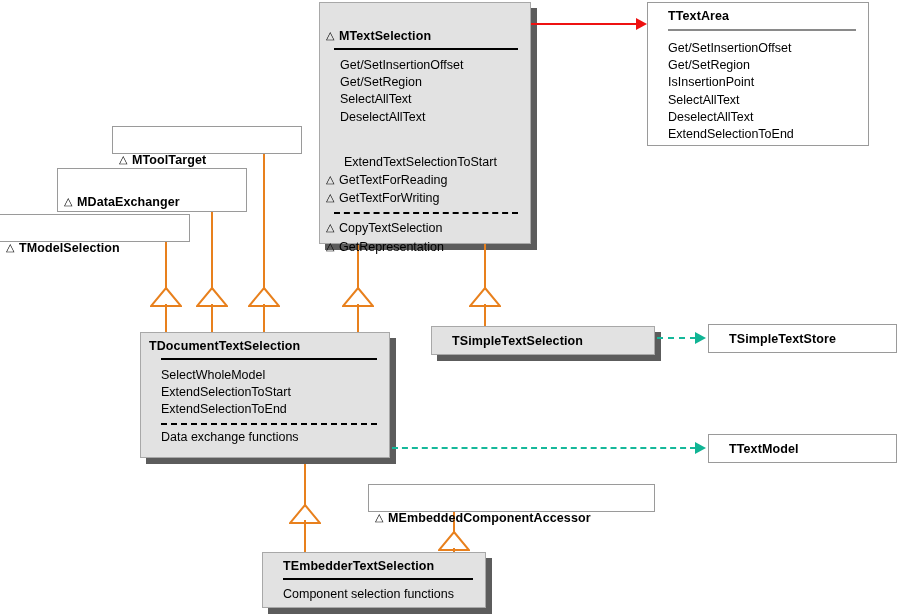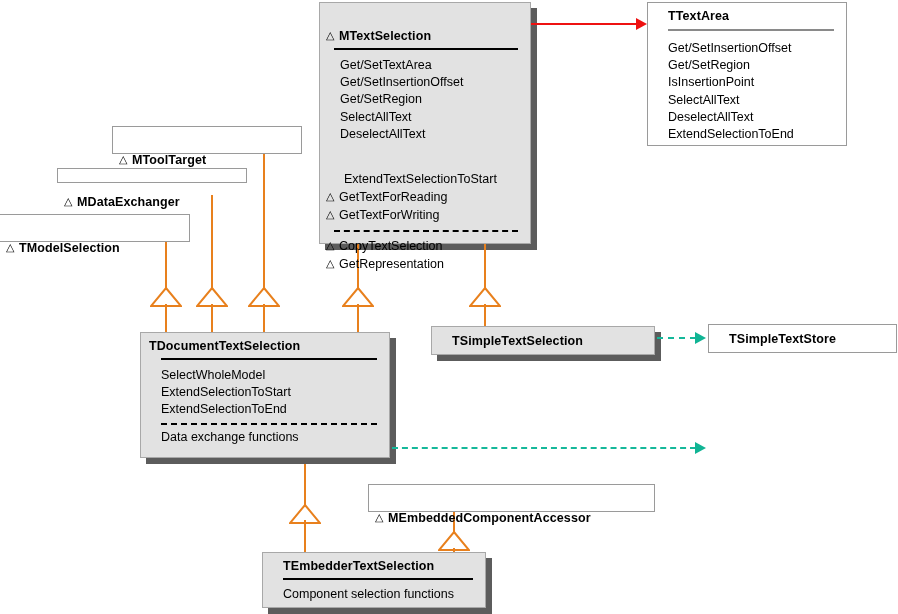--- a/index.html
+++ b/index.html
@@ -177,21 +177,20 @@
   <div class="hline-teal" style="left:392px; top:447px; width:304px;"></div>
   <div class="arrowhead-teal" style="left:695px; top:442px;"></div>
 
   <div class="shadow" style="left:325px; top:8px; width:212px; height:242px;"></div>
   <div class="cbox gray" style="left:319px; top:2px; width:212px; height:242px;">
     <div class="cb-title hasmark">
       <span class="marker">△</span><span>MTextSelection</span>
     </div>
     <div class="titlerule"></div>
     <div class="memberlist">
-      <div class="member" style="padding-left:20px;">Get/SetTextArea</div>
       <div class="member" style="padding-left:20px;">Get/SetInsertionOffset</div>
       <div class="member" style="padding-left:20px;">Get/SetRegion</div>
       <div class="member" style="padding-left:20px;">SelectAllText</div>
       <div class="member" style="padding-left:20px;">DeselectAllText</div>
       <div class="member" style="padding-left:24px;margin-top:28px;">ExtendTextSelectionToStart</div>
       <div class="member hasmark">
         <span class="marker">△</span><span>GetTextForReading</span>
       </div>
       <div class="member hasmark">
         <span class="marker">△</span><span>GetTextForWriting</span>
@@ -199,40 +198,40 @@
       <div class="dashrule"></div>
       <div class="member hasmark">
         <span class="marker">△</span><span>CopyTextSelection</span>
       </div>
       <div class="member hasmark">
         <span class="marker">△</span><span>GetRepresentation</span>
       </div>
     </div>
   </div>
 
-  <div class="cbox" style="left:647px; top:2px; width:200px; height:144px;">
+  <div class="cbox" style="left:647px; top:2px; width:222px; height:144px;">
     <div class="cb-title" style="padding-left:20px;">TTextArea</div>
     <div class="titlerule thin" style="margin:1px 12px 0 20px;"></div>
     <div class="memberlist" style="padding-top:9px;">
       <div class="member" style="padding-left:20px;">Get/SetInsertionOffset</div>
       <div class="member" style="padding-left:20px;">Get/SetRegion</div>
       <div class="member" style="padding-left:20px;">IsInsertionPoint</div>
       <div class="member" style="padding-left:20px;">SelectAllText</div>
       <div class="member" style="padding-left:20px;">DeselectAllText</div>
       <div class="member" style="padding-left:20px;">ExtendSelectionToEnd</div>
     </div>
   </div>
 
   <div class="cbox" style="left:112px; top:126px; width:190px; height:28px;">
     <div class="cb-title hasmark" style="padding-top:6px;">
       <span class="marker">△</span><span>MToolTarget</span>
     </div>
   </div>
 
-  <div class="cbox" style="left:57px; top:168px; width:190px; height:15px;">
+  <div class="cbox" style="left:57px; top:168px; width:190px; height:44px;">
     <div class="cb-title hasmark" style="padding-top:6px;">
       <span class="marker">△</span><span>MDataExchanger</span>
     </div>
   </div>
 
   <div class="cbox" style="left:-1px; top:214px; width:191px; height:28px;">
     <div class="cb-title hasmark" style="padding-top:6px;">
       <span class="marker">△</span><span>TModelSelection</span>
     </div>
   </div>
@@ -252,20 +251,23 @@
 
   <div class="shadow" style="left:437px; top:332px; width:224px; height:29px;"></div>
   <div class="cbox gray" style="left:431px; top:326px; width:224px; height:29px;">
     <div class="cb-title" style="padding-left:20px; padding-top:7px;border-radius:7px;">TSimpleTextSelection</div>
   </div>
 
   <div class="cbox" style="left:708px; top:324px; width:189px; height:29px;">
     <div class="cb-title" style="padding-left:20px; padding-top:7px;">TSimpleTextStore</div>
   </div>
 
+  <div class="cbox" style="left:708px; top:434px; width:189px; height:29px;">
+    <div class="cb-title" style="padding-left:20px; padding-top:7px;">TTextModel</div>
+  </div>
 
   <div class="cbox" style="left:368px; top:484px; width:287px; height:28px;">
     <div class="cb-title hasmark" style="padding-top:6px;">
       <span class="marker">△</span><span>MEmbeddedComponentAccessor</span>
     </div>
   </div>
 
   <div class="shadow" style="left:268px; top:558px; width:224px; height:56px;"></div>
   <div class="cbox gray" style="left:262px; top:552px; width:224px; height:56px;">
     <div class="cb-title" style="padding-left:20px;">TEmbedderTextSelection</div>

